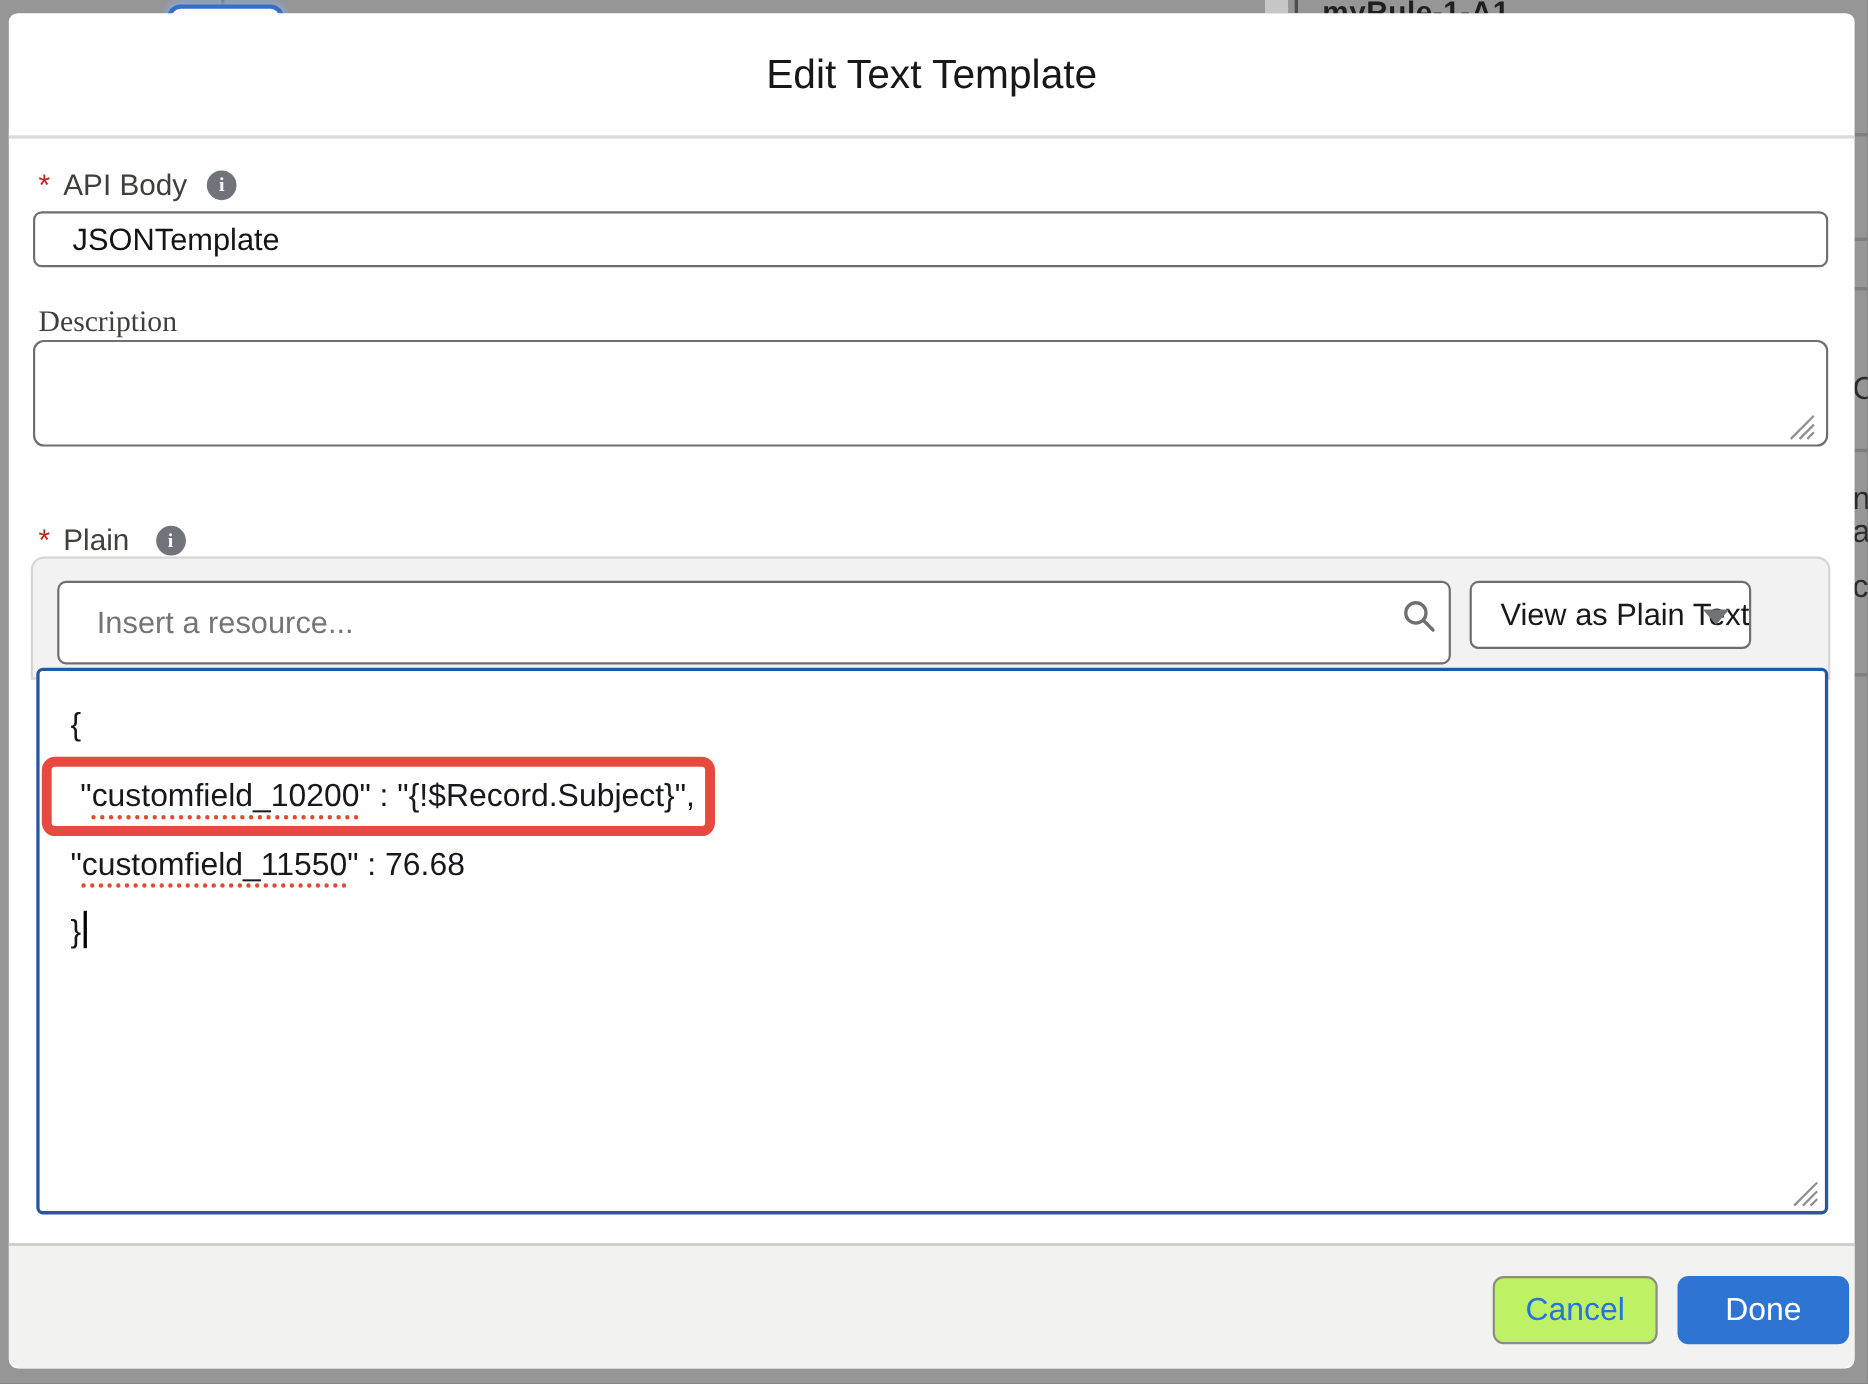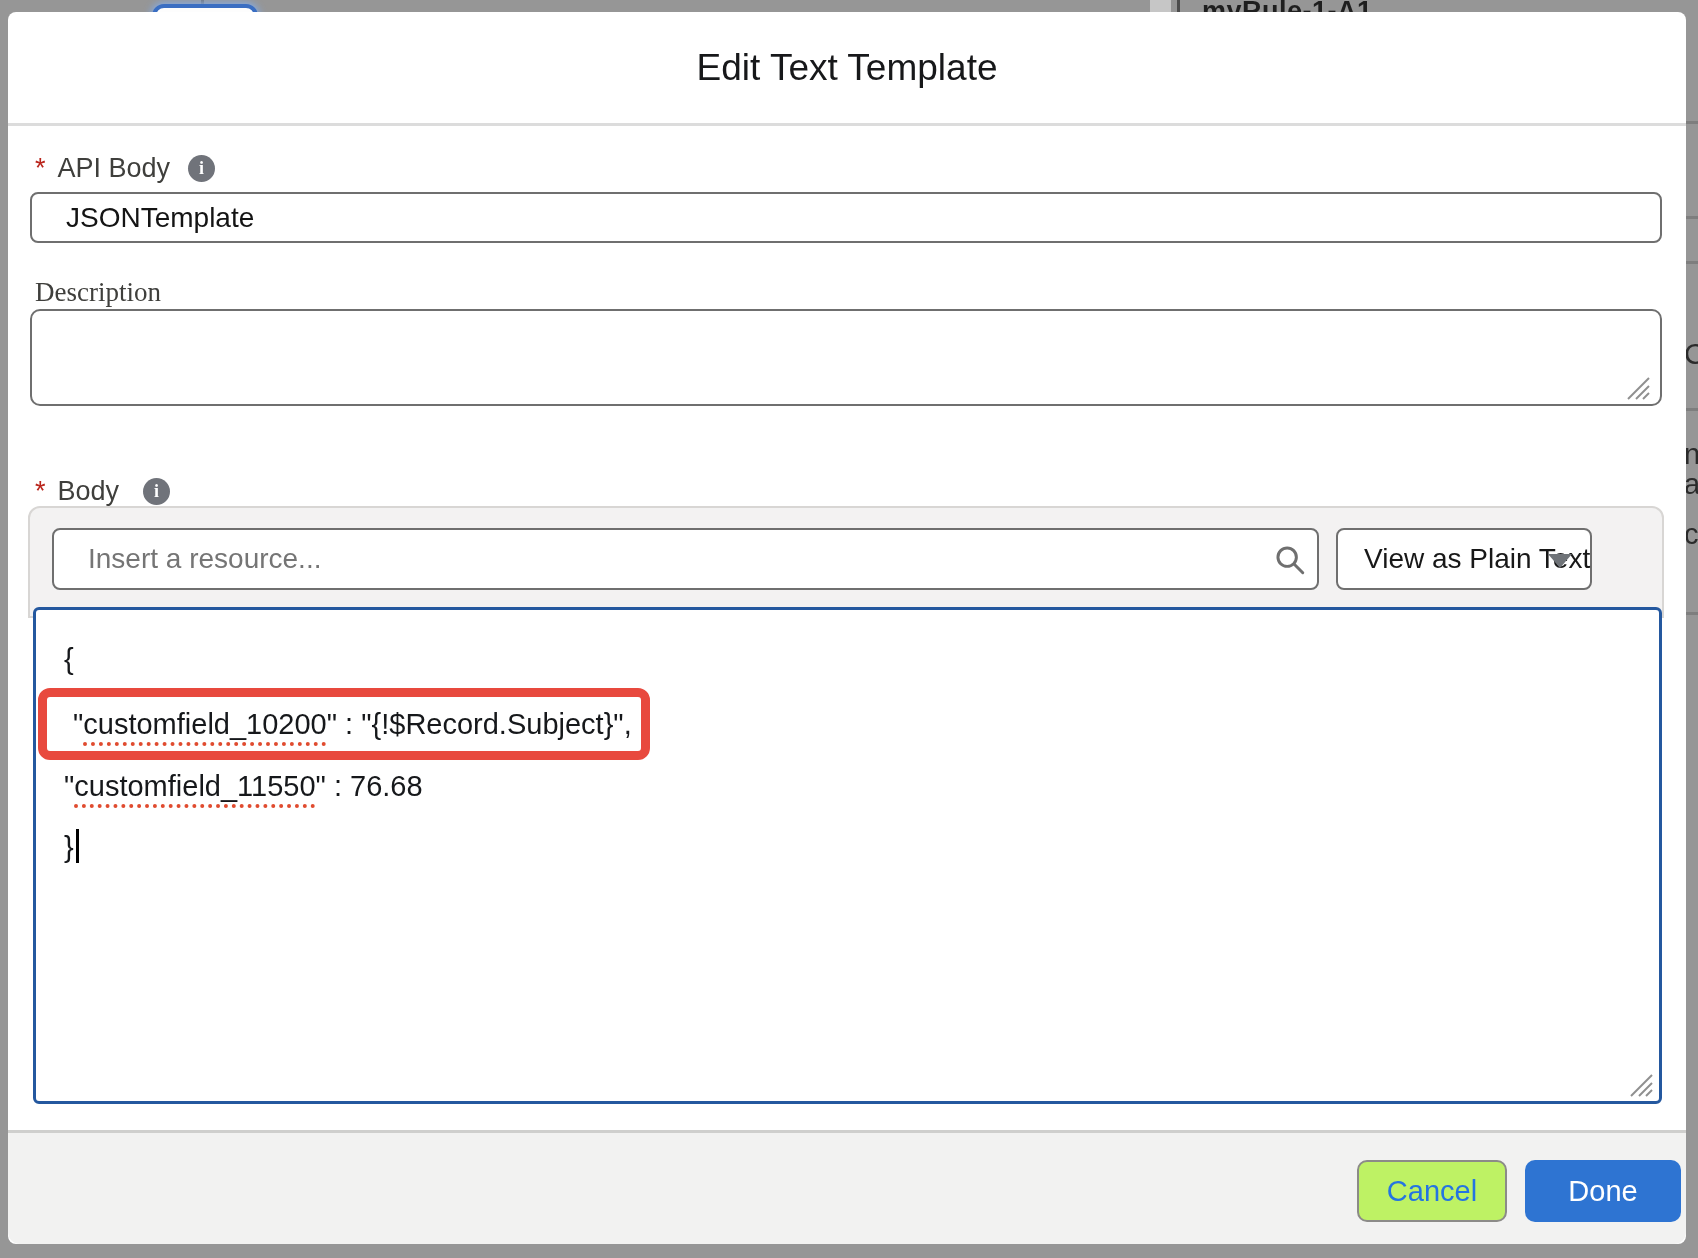--- a/index.html
+++ b/index.html
@@ -43,21 +43,21 @@
     font-family:"Liberation Sans", sans-serif; outline:none; }
   .desc-area { position:absolute; border:2px solid #6f6f6f; border-radius:10px;
     background:#ffffff; resize:none; outline:none; font-size:28px;
     font-family:"Liberation Sans", sans-serif; padding:14px 20px; }
 
   .grip { position:absolute; pointer-events:auto; }
 
   
   .body-box { position:absolute; left:20px; top:494px; width:1636px; height:112px;
     background:#f3f2f2; border:2px solid #d8d6d4; border-radius:12px 12px 0 0; }
-  .resource-input { left:44px; top:516px; width:1267px; height:62px; }
+  .resource-input { left:44px; top:516px; width:1267px; height:76px; }
   .search-icon { position:absolute; left:1265px; top:531px; width:34px; height:34px; }
   .view-dropdown { position:absolute; left:1328px; top:516px; width:256px; height:62px;
     background:#ffffff; border:2px solid #6f6f6f; border-radius:8px; cursor:pointer; }
   .view-dropdown-label { position:absolute; left:26px; top:0; height:58px; line-height:58px;
     font-size:28px; color:#181818; white-space:nowrap; }
   .caret-down { position:absolute; right:18px; top:24px; width:0; height:0;
     border-left:12px solid transparent; border-right:12px solid transparent;
     border-top:14px solid #6f7378; }
 
   .editor { position:absolute; left:25px; top:595px; width:1629px; height:497px;
@@ -123,21 +123,21 @@
     </div>
     <textarea class="desc-area" style="left: 22px; top: 297px; width: 1632px; height: 97px;" value=""></textarea>
     <svg class="grip" style="left:1616px; top:362px;" width="28" height="28">
       <line x1="4" y1="25" x2="25" y2="4" stroke="#8f8f8f" stroke-width="2"></line>
       <line x1="12" y1="25" x2="25" y2="12" stroke="#8f8f8f" stroke-width="2"></line>
       <line x1="19" y1="25" x2="25" y2="19" stroke="#8f8f8f" stroke-width="2"></line>
     </svg>
 
     <div class="field-label-row" style="left:27px; top:464px;">
       <span class="req">*</span>
-      <span>Body</span>
+      <span>Plain</span>
       <span class="info-icon" style="margin-left:14px;">i</span>
     </div>
 
     <div class="body-box"></div>
 
     <input class="text-input resource-input" style="position: absolute;" placeholder="Insert a resource...">
     <svg class="search-icon" viewBox="0 0 24 24">
       <circle cx="10" cy="10" r="6.5" stroke="#6f6f6f" stroke-width="2.1" fill="none"></circle>
       <line x1="15.2" y1="15.2" x2="21" y2="21" stroke="#6f6f6f" stroke-width="2.1" stroke-linecap="round"></line>
     </svg>

